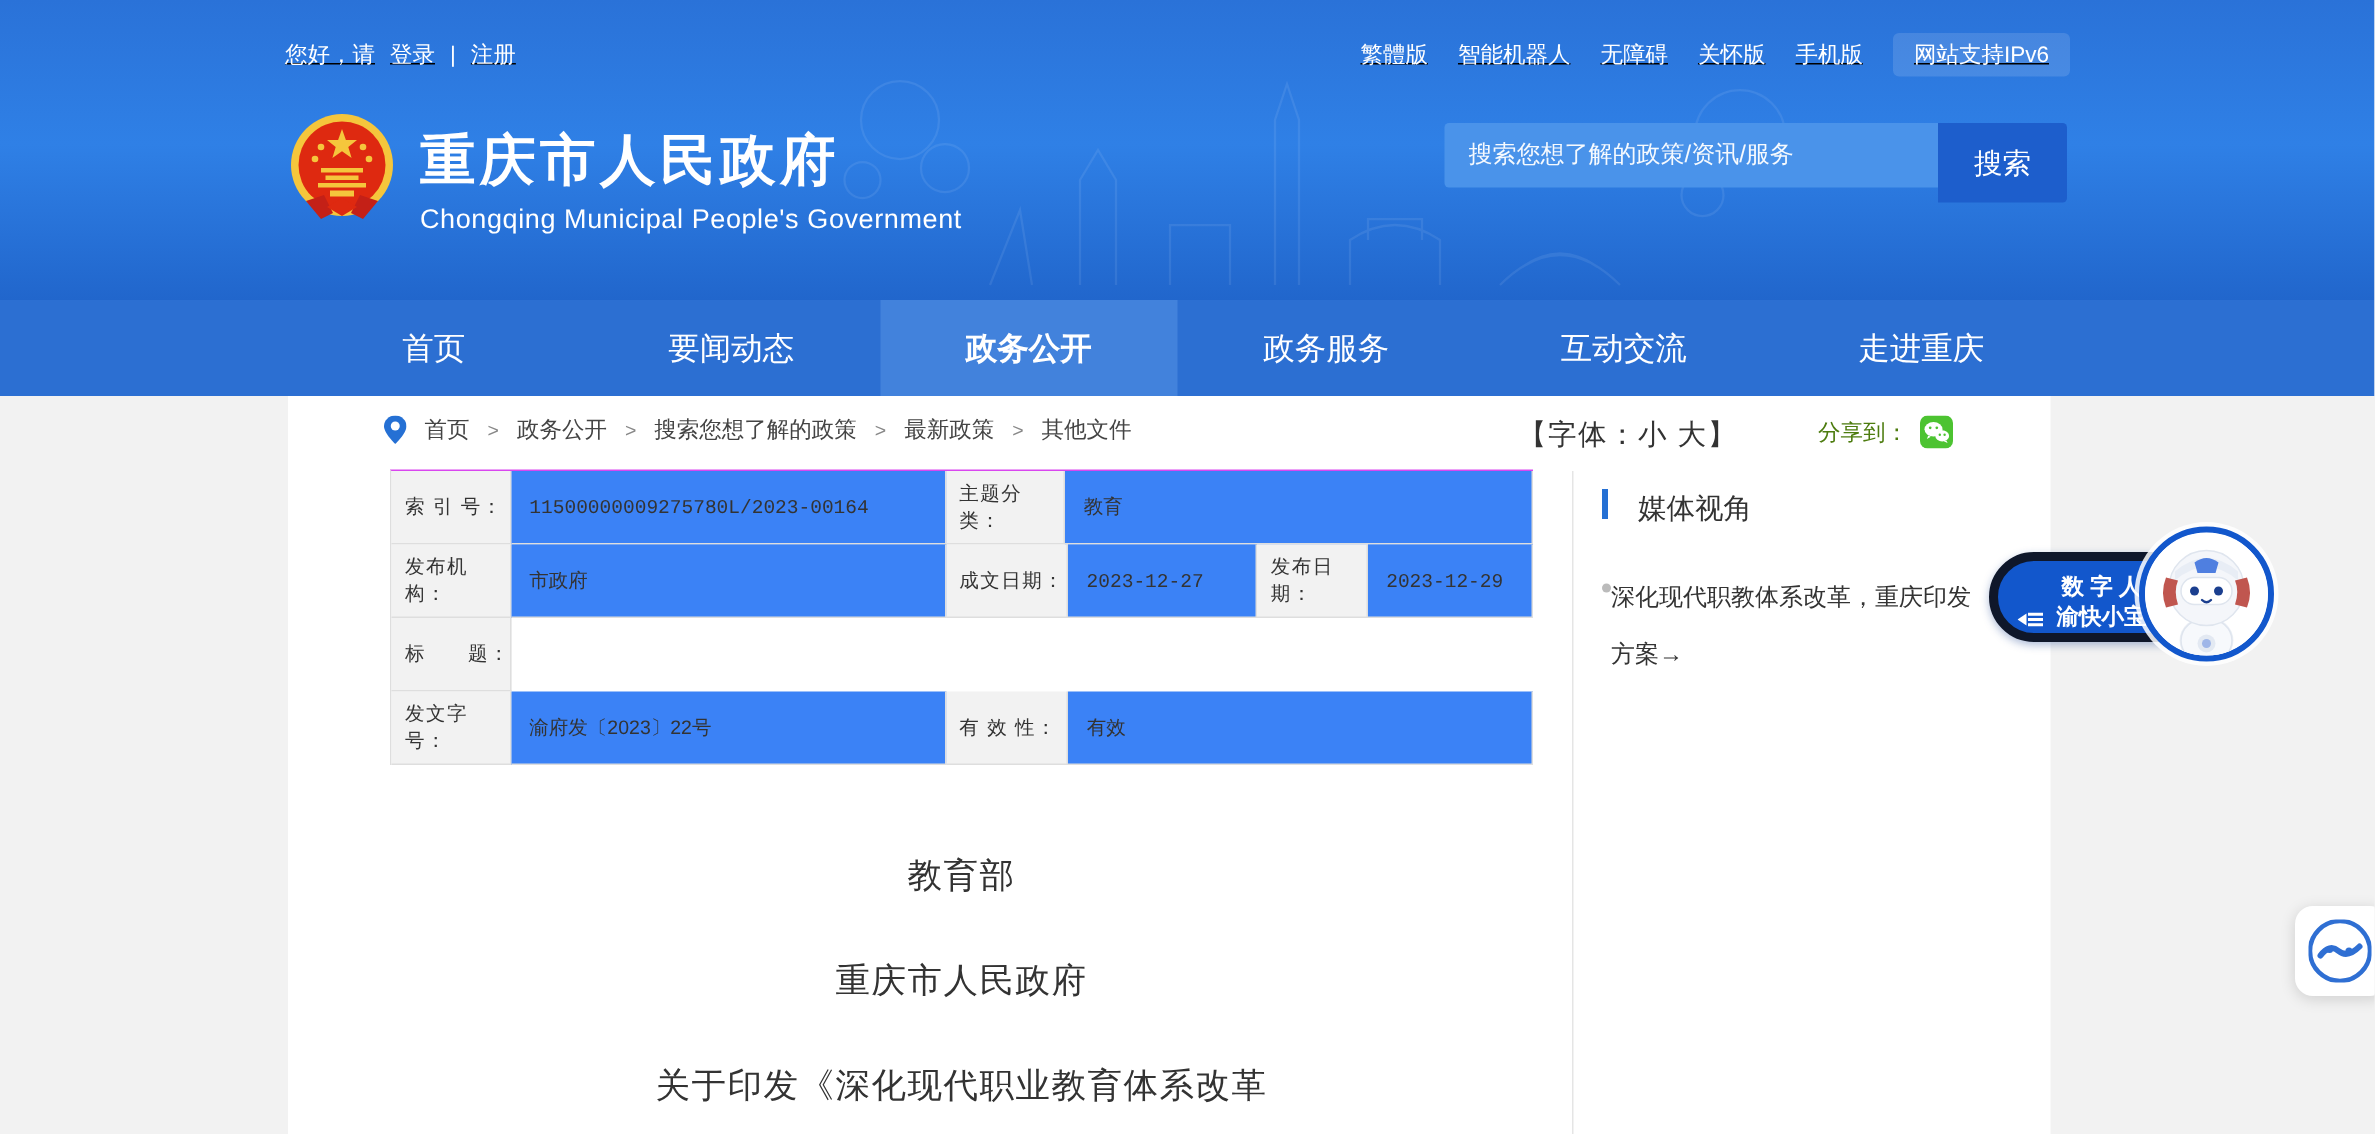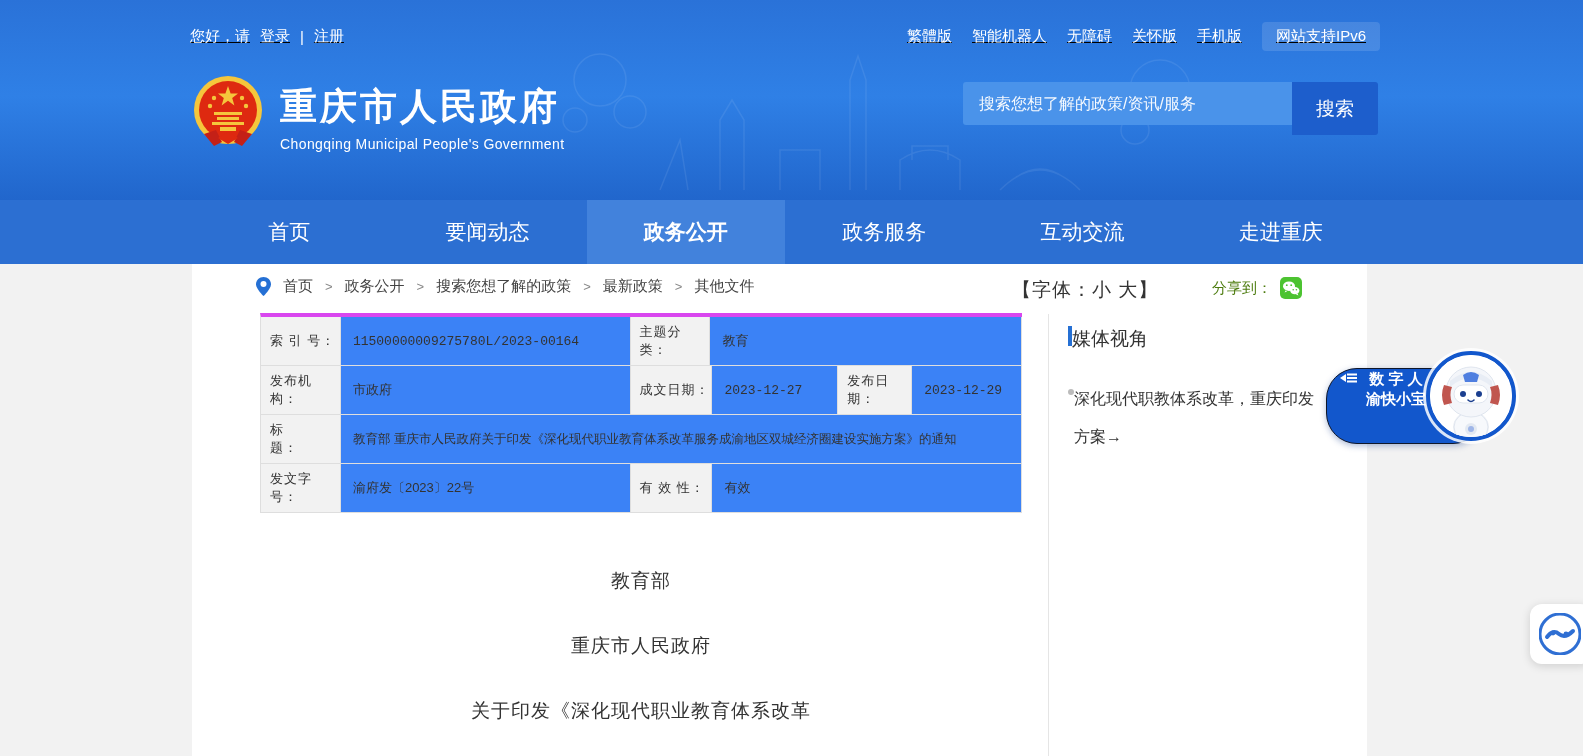--- a/index.html
+++ b/index.html
@@ -9,21 +9,21 @@
   .header { position:relative; width:1583px; height:200px;
     background:linear-gradient(180deg,#2a72d8 0%, #2f80e6 48%, #2166cc 100%); overflow:hidden; }
   .header-deco { position:absolute; left:520px; top:20px; opacity:.5; pointer-events:none; }
   .topbar { position:absolute; left:190px; top:22px; width:1190px; display:flex; justify-content:space-between; align-items:center;text-decoration:underline; }
   .topbar a, .topbar span { color:#fff; font-size:15px; text-decoration:none; }
   .topbar-left { display:flex; align-items:center; gap:10px; }
   .topbar-right { display:flex; align-items:center; gap:20px; }
   .ipv6-badge { background:rgba(255,255,255,.13); border-radius:4px; padding:5px 14px; }
   .logo-row { position:absolute; left:192px; top:72px; display:flex; align-items:flex-start; }
   .site-title-cn { color:#fff; font-size:37px; font-weight:bold; letter-spacing:3px; line-height:1.15; margin-top:14px; }
-  .site-title-en { color:#fff; font-size:14px; letter-spacing:.4px; margin-top:7px; }
+  .site-title-en { color:#fff; font-size:18px; letter-spacing:.4px; margin-top:7px; }
   .logo-text { margin-left:16px; }
   .search { position:absolute; left:963px; top:82px; display:flex; }
   .search input { width:329px; height:43px; background:#4a93ea; border:none; outline:none;
     color:#fff; font-size:16px; padding:0 16px; border-radius:3px 0 0 3px; font-family:"Liberation Sans",sans-serif; }
   .search input::placeholder { color:rgba(255,255,255,.95); }
   .search button { width:86px; height:53px; background:#1d5ecc; border:none; color:#fff; font-size:19px;
     cursor:pointer; border-radius:0 3px 3px 0; font-family:"Liberation Sans",sans-serif; }
 
   
   .nav { width:1583px; height:64px; background:#2c6fd2; }
@@ -38,48 +38,48 @@
   .breadcrumb { position:absolute; left:64px; top:13px; display:flex; align-items:center; gap:12px; font-size:15px; color:#444; }
   .breadcrumb a { color:#444; text-decoration:none; }
   .crumb-sep { color:#888; font-size:13px; }
   .font-ctrl { position:absolute; left:820px; top:13px; font-size:19px; color:#333; letter-spacing:1px; }
   .font-ctrl .sz { cursor:pointer; }
   .share { position:absolute; left:1020px; top:13px; font-size:15px; color:#4d7c0f; display:flex; align-items:center; gap:8px; }
 
   .v-divider { position:absolute; left:856px; top:50px; bottom:0; width:1px; background:#e5e5e5; }
 
   
-  .doc-table { position:absolute; left:68px; top:49px; width:762px; border-top:4px solid #d946ef; border-left:1px solid #dedede; font-size:13px; color:#333; }
+  .doc-table { position:absolute; left:68px; top:49px; width:762px; border-top:1px solid #d946ef; border-left:1px solid #dedede; font-size:13px; color:#333; }
   .t-row { display:flex; height:49px; }
   .t-cell { border-right:1px solid #dedede; border-bottom:1px solid #dedede; display:flex; align-items:center; overflow:hidden; }
   .t-label { background:#f2f2f2; padding-left:9px; letter-spacing:1px; }
   .t-val { background:#3b82f6; padding-left:12px; white-space:nowrap; font-family:"Liberation Mono","DejaVu Sans Mono",monospace; }
   .t-val.cjk { font-family:"Liberation Sans",sans-serif; }
   .w80{width:80px;} .w290{width:290px;} .w82{width:82px;} .w312{width:312px;}
   .w126{width:126px;} .w74{width:74px;} .w110{width:110px;} .w682{width:682px;} .w310{width:310px;}
   .title-cell { font-size:12.5px; }
 
   
   .doc-title { position:absolute; left:68px; top:246px; width:762px; text-align:center; color:#333; }
-  .doc-title .line { font-size:19px; font-weight:500; letter-spacing:1px; margin-bottom:39px; }
+  .doc-title .line { font-size:23px; font-weight:500; letter-spacing:1px; margin-bottom:39px; }
   .doc-title .line:first-child { margin-top:58px; }
 
   
   .sidebar { position:absolute; left:876px; top:62px; width:290px; }
-  .sb-head { display:flex; align-items:flex-start; gap:0; }
+  .sb-head { display:flex; align-items:flex-start; gap:20px; }
   .sb-bar { width:4px; height:20px; background:#2570d4; }
   .sb-title { font-size:19px; color:#333; }
   .sb-item { margin-top:28px; display:flex; cursor:pointer; }
   .sb-dot { width:6px; height:6px; border-radius:50%; background:#bbb; margin-top:9px; flex:none; }
   .sb-text { font-size:16px; color:#333; line-height:38px; width:252px; }
 
   
   .assistant { position:absolute; left:1326px; top:100px; width:200px; height:92px; cursor:pointer; }
-  .as-pill { position:absolute; left:0; top:4px; width:158px; height:76px; background:#1257cc; border-radius:31px;
-    border:1px solid #0f172a; box-shadow:0 2px 6px rgba(20,60,140,.35); display:flex; align-items:flex-start; padding-left:13px; }
+  .as-pill { position:absolute; left:0; top:4px; width:158px; height:60px; background:#1257cc; border-radius:31px;
+    border:6px solid #0f172a; box-shadow:0 2px 6px rgba(20,60,140,.35); display:flex; align-items:flex-end; padding-left:13px; }
   .as-text { margin-left:8px; color:#fff; font-weight:bold; font-size:15px; line-height:20px; text-align:center; }
   .as-avatar { position:absolute; left:100px; top:-13px; width:90px; height:90px; border-radius:50%;
     background:#fff; border:4px solid #1257cc; box-shadow:0 0 0 3px rgba(255,255,255,.85); overflow:hidden; }
 
   
   .float-btn { position:absolute; left:1530px; top:340px; width:62px; height:60px; background:#fff; border-radius:12px;
     box-shadow:0 2px 10px rgba(0,0,0,.15); display:flex; align-items:center; padding-left:9px; cursor:pointer; }
 </style>
 </head>
 <body>
@@ -206,21 +206,20 @@
       <div class="t-row">
         <div class="t-cell t-label w80">发布机构：</div>
         <div class="t-cell t-val cjk w290">市政府</div>
         <div class="t-cell t-label w82">成文日期：</div>
         <div class="t-cell t-val w126">2023-12-27</div>
         <div class="t-cell t-label w74">发布日期：</div>
         <div class="t-cell t-val w110">2023-12-29</div>
       </div>
       <div class="t-row">
         <div class="t-cell t-label w80">标　　题：</div>
-        <div class="t-cell t-val cjk w682 title-cell">教育部 重庆市人民政府关于印发《深化现代职业教育体系改革服务成渝地区双城经济圈建设实施方案》的通知</div>
       </div>
       <div class="t-row">
         <div class="t-cell t-label w80">发文字号：</div>
         <div class="t-cell t-val cjk w290">渝府发〔2023〕22号</div>
         <div class="t-cell t-label w82">有 效 性：</div>
         <div class="t-cell t-val cjk w310">有效</div>
       </div>
     </div>
 
     <div class="doc-title">

